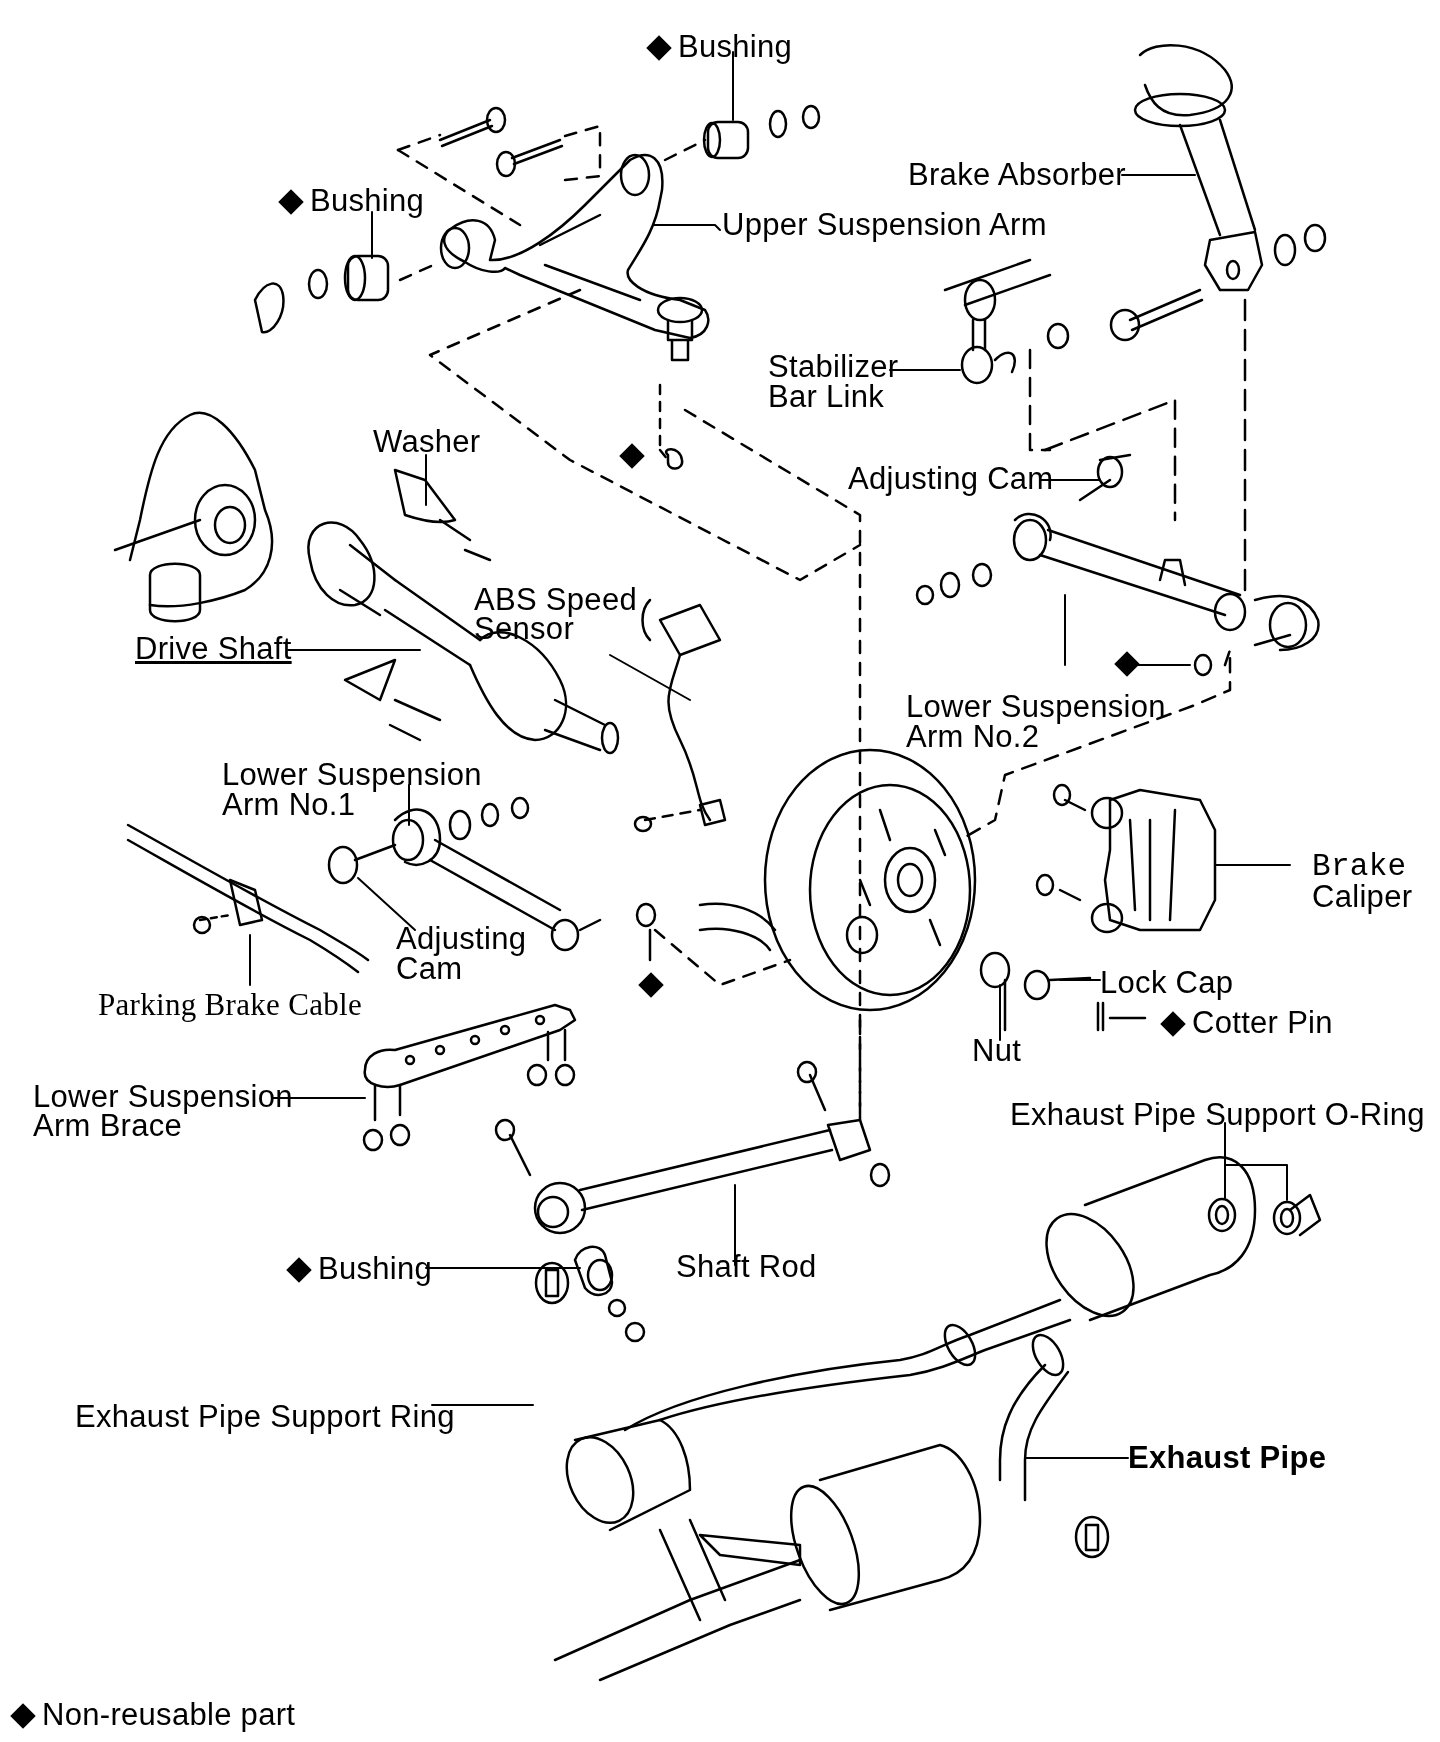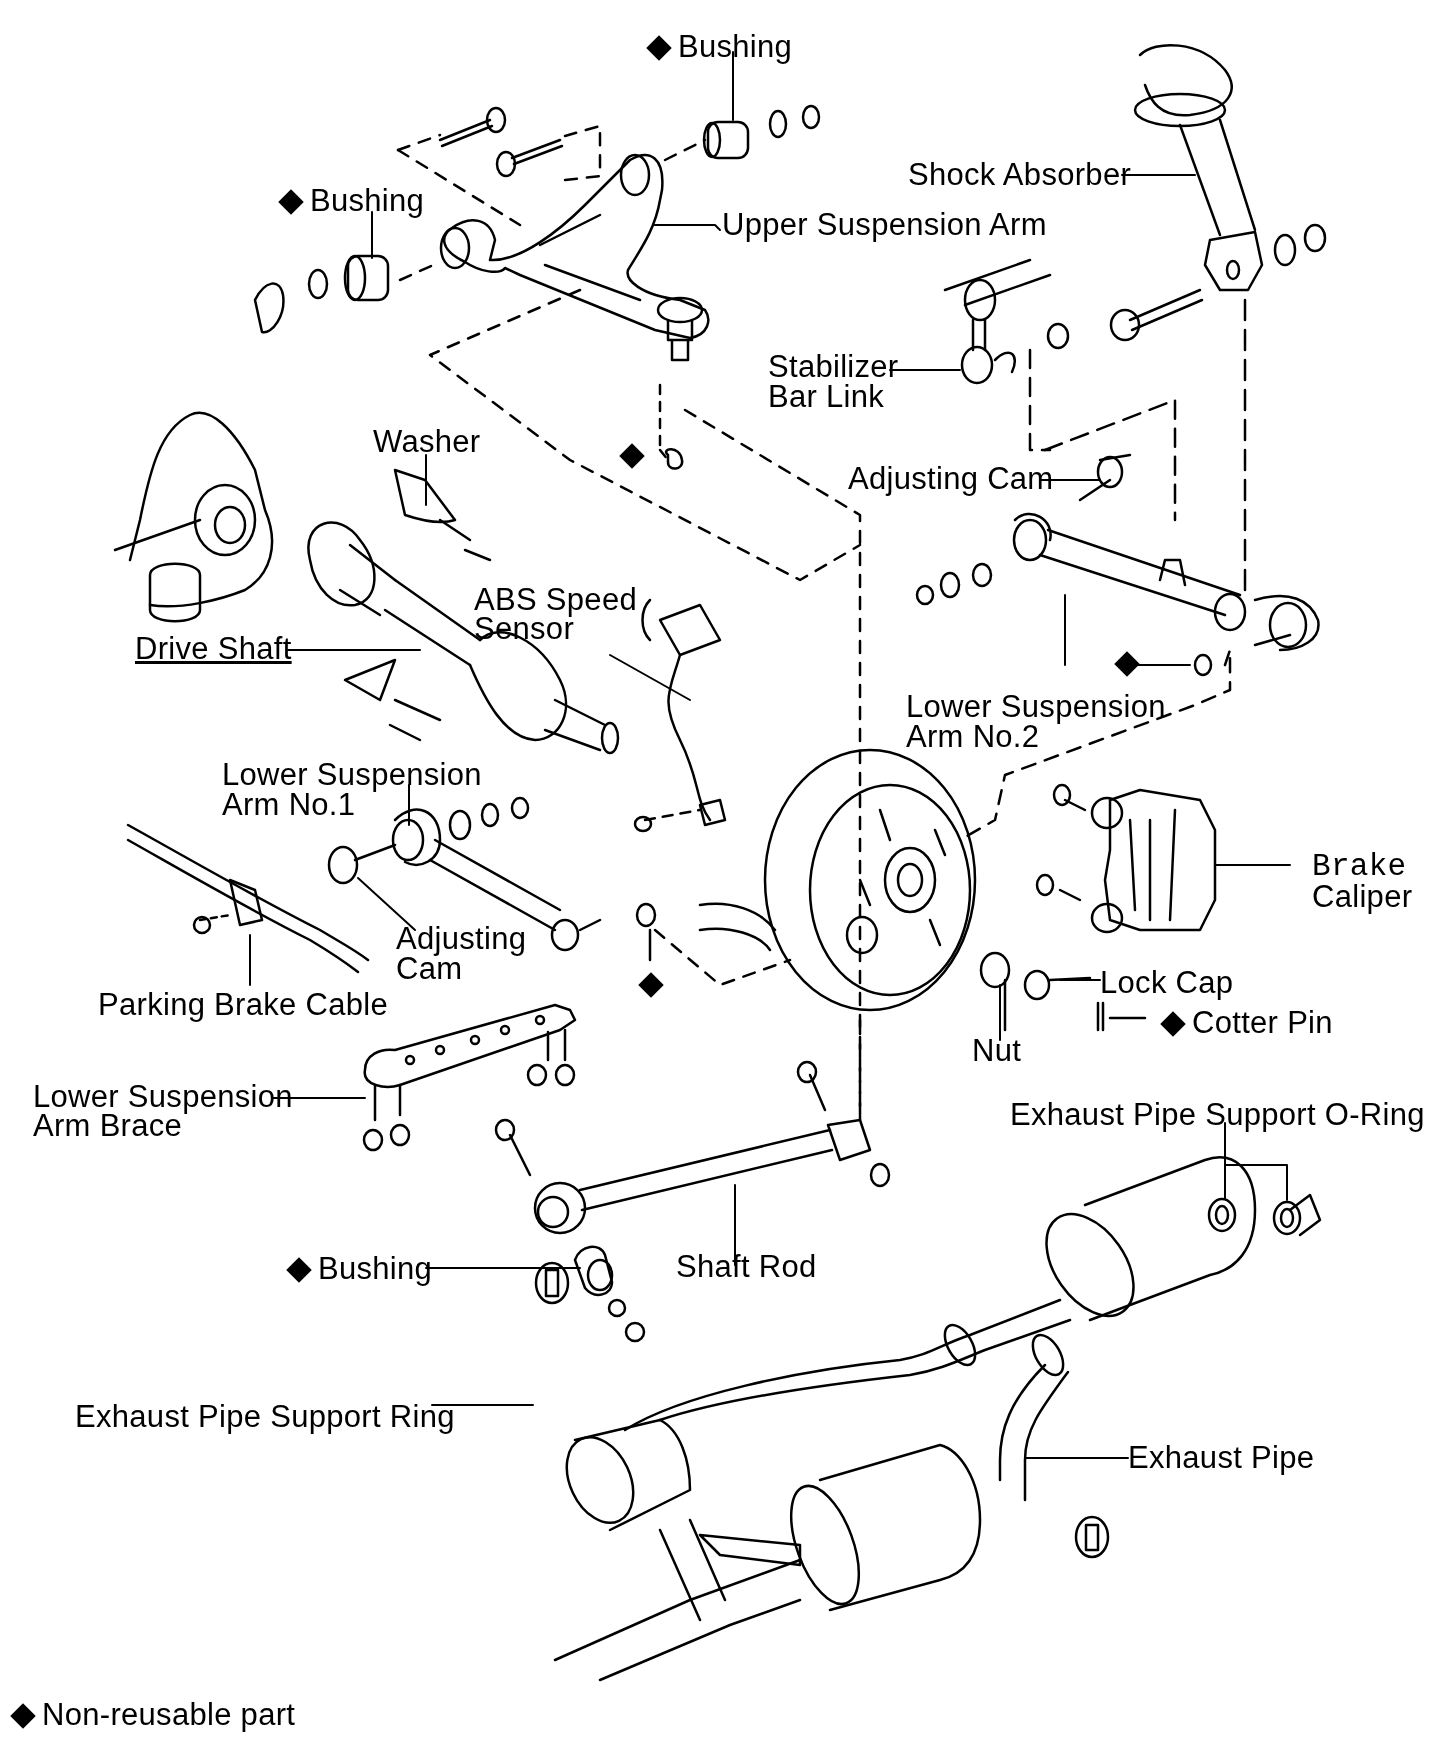--- a/index.html
+++ b/index.html
@@ -273,47 +273,47 @@
     <path d="M1225,1123 L1225,1165 L1287,1165 L1287,1200 M1225,1165 L1225,1198"></path>
     <path d="M426,1268 L580,1268"></path>
     <path d="M735,1265 L735,1185"></path>
     <path d="M432,1405 L533,1405"></path>
     <path d="M1128,1458 L1025,1458"></path>
   </g>
 </svg>
 
 <div class="lbl" style="left:646px;top:32px;"><span class="dia"></span><span>Bushing</span></div>
 <div class="lbl" style="left:278px;top:186px;"><span class="dia"></span><span>Bushing</span></div>
-<div class="lbl" style="left:908px;top:160px;">Shock Absorber</div>
+<div class="lbl" style="left:908px;top:160px;">Brake Absorber</div>
 <div class="lbl" style="left:722px;top:210px;">Upper Suspension Arm</div>
 <div class="lbl" style="left:768px;top:352px;">Stabilizer</div>
 <div class="lbl" style="left:768px;top:382px;">Bar Link</div>
 <div class="lbl" style="left:373px;top:427px;">Washer</div>
 <span class="dia solo" style="left:623px;top:447px;transform:rotate(45deg);"></span>
 <div class="lbl" style="left:848px;top:464px;">Adjusting Cam</div>
 <div class="lbl" style="left:474px;top:585px;">ABS Speed</div>
 <div class="lbl" style="left:474px;top:614px;">Sensor</div>
 <div class="lbl" style="left:135px;top:634px;text-decoration:underline;">Drive Shaft</div>
 <span class="dia solo" style="left:1118px;top:655px;transform:rotate(45deg);"></span>
 <div class="lbl" style="left:906px;top:692px;">Lower Suspension</div>
 <div class="lbl" style="left:906px;top:722px;">Arm No.2</div>
 <div class="lbl" style="left:222px;top:760px;">Lower Suspension</div>
 <div class="lbl" style="left:222px;top:790px;">Arm No.1</div>
 <div class="lbl" style="left:1312px;top:852px;font-family:Liberation Mono, monospace;">Brake</div>
 <div class="lbl" style="left:1312px;top:882px;">Caliper</div>
 <div class="lbl" style="left:396px;top:924px;">Adjusting</div>
 <div class="lbl" style="left:396px;top:954px;">Cam</div>
 <span class="dia solo" style="left:642px;top:976px;transform:rotate(45deg);"></span>
 <div class="lbl" style="left:1100px;top:968px;">Lock Cap</div>
-<div class="lbl" style="left:98px;top:990px;">Parking Brake Cable</div>
+<div class="lbl" style="left:98px;top:990px;font-family:Liberation Serif, serif;">Parking Brake Cable</div>
 <div class="lbl" style="left:1160px;top:1008px;"><span class="dia"></span><span>Cotter Pin</span></div>
 <div class="lbl" style="left:972px;top:1036px;">Nut</div>
 <div class="lbl" style="left:33px;top:1082px;">Lower Suspension</div>
 <div class="lbl" style="left:33px;top:1111px;">Arm Brace</div>
 <div class="lbl" style="left:1010px;top:1100px;">Exhaust Pipe Support O-Ring</div>
 <div class="lbl" style="left:286px;top:1254px;"><span class="dia"></span><span>Bushing</span></div>
 <div class="lbl" style="left:676px;top:1252px;">Shaft Rod</div>
 <div class="lbl" style="left:75px;top:1402px;">Exhaust Pipe Support Ring</div>
-<div class="lbl" style="left:1128px;top:1443px;">Exhaust Pipe</div>
+<div class="lbl" style="left:1128px;top:1443px;font-weight:bold;">Exhaust Pipe</div>
 
 <div class="lbl" style="left:10px;top:1700px;text-align:right;">
   <span class="dia"></span><span>Non-reusable part</span>
 </div>
 
 </body></html>

